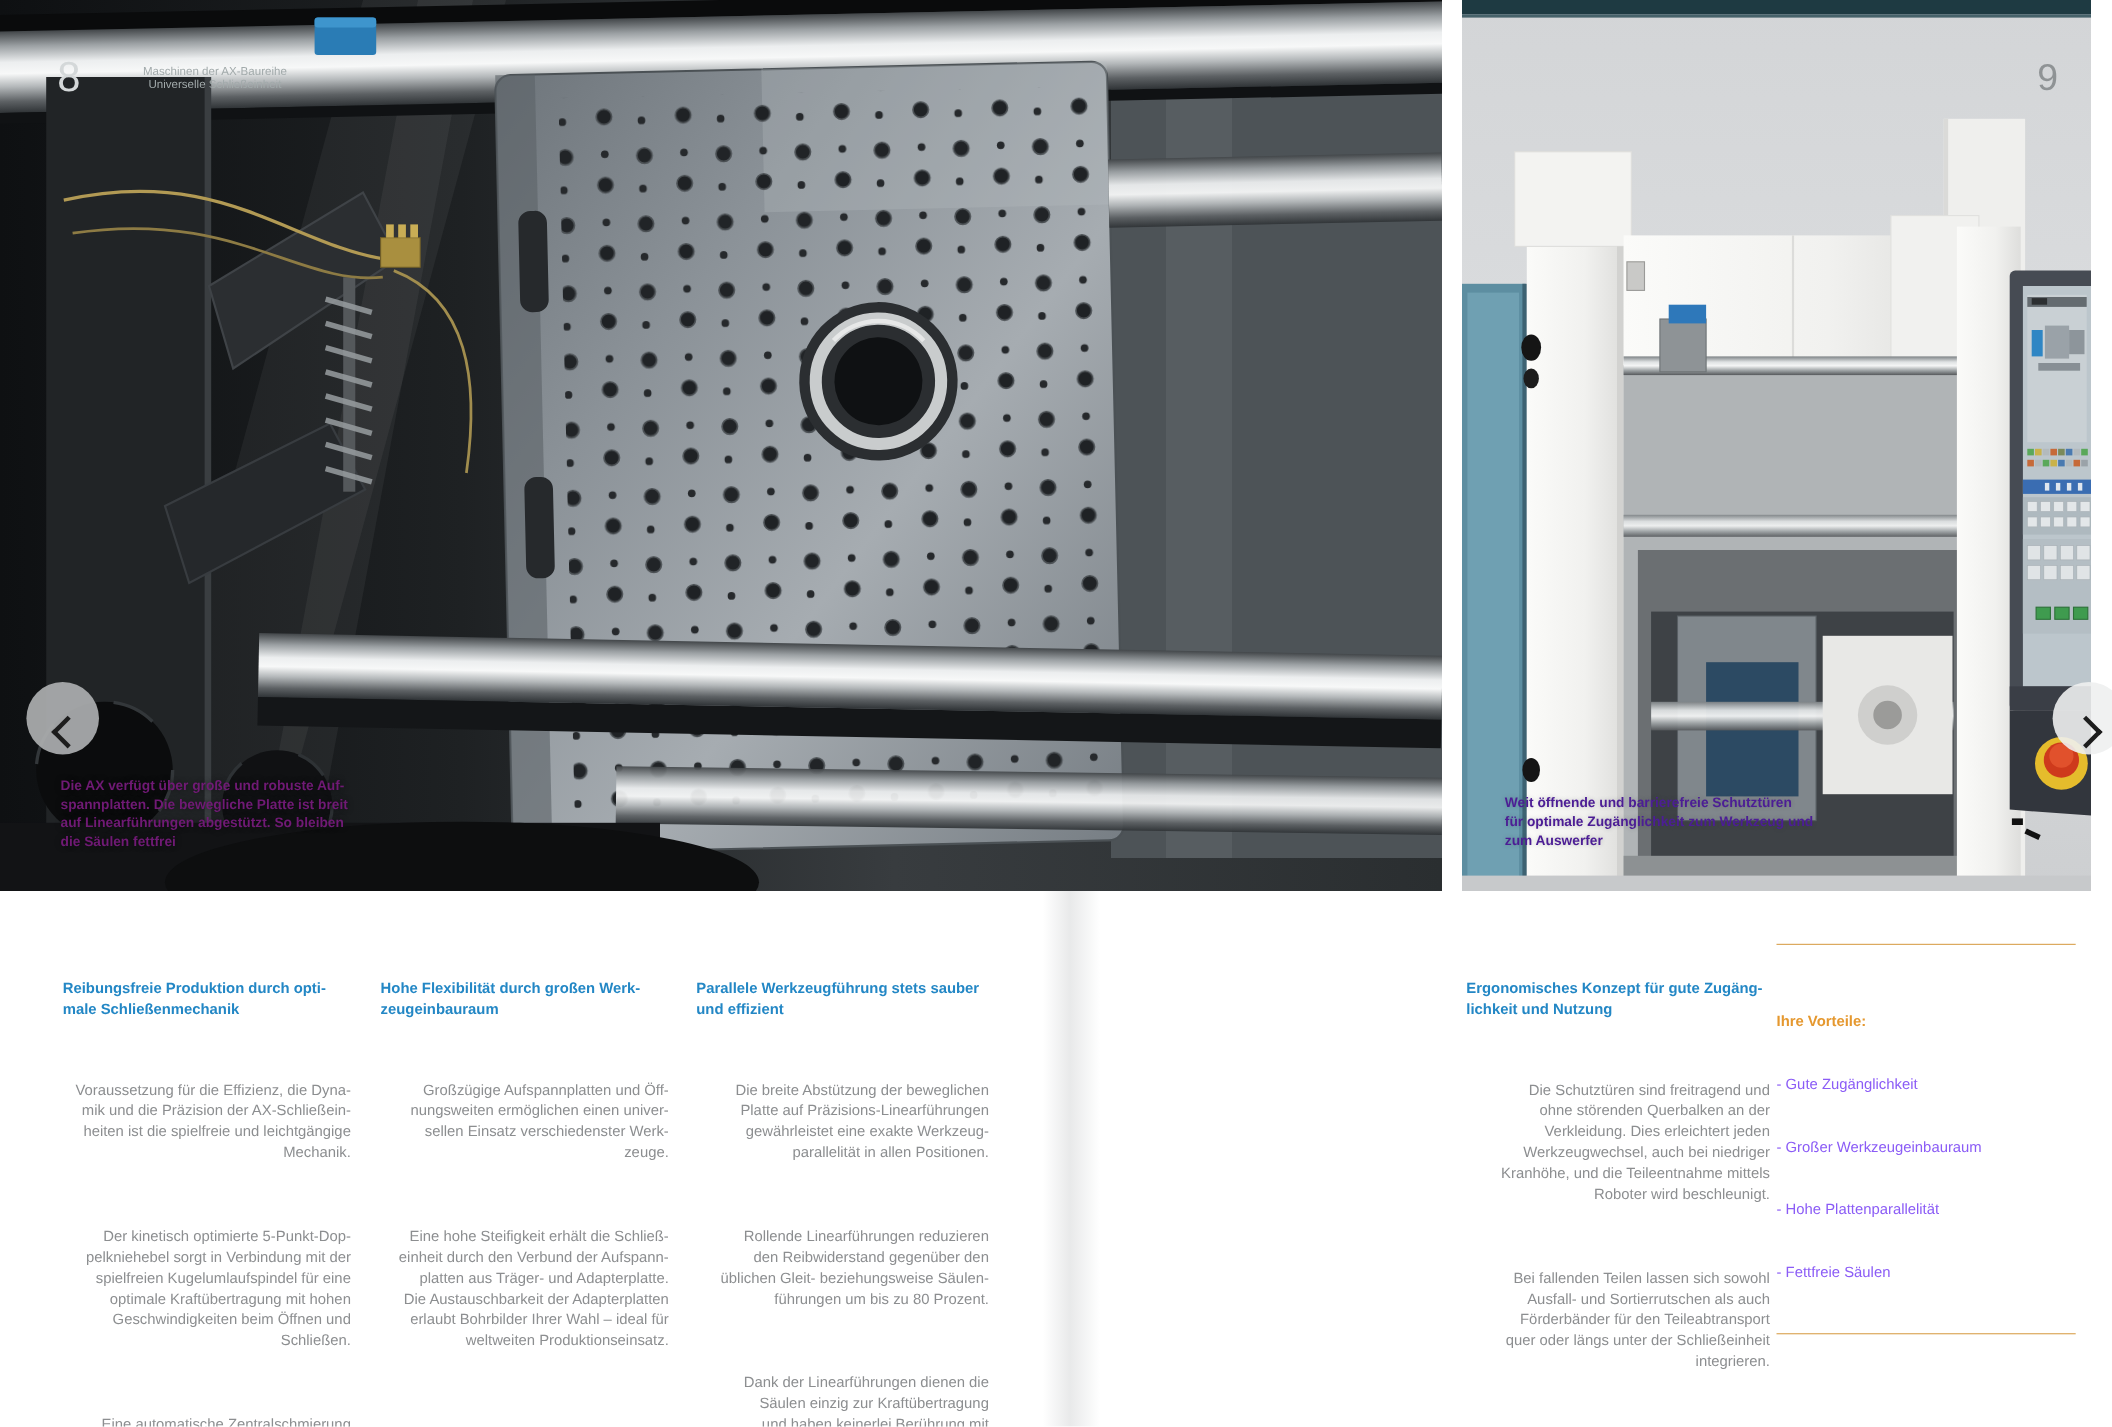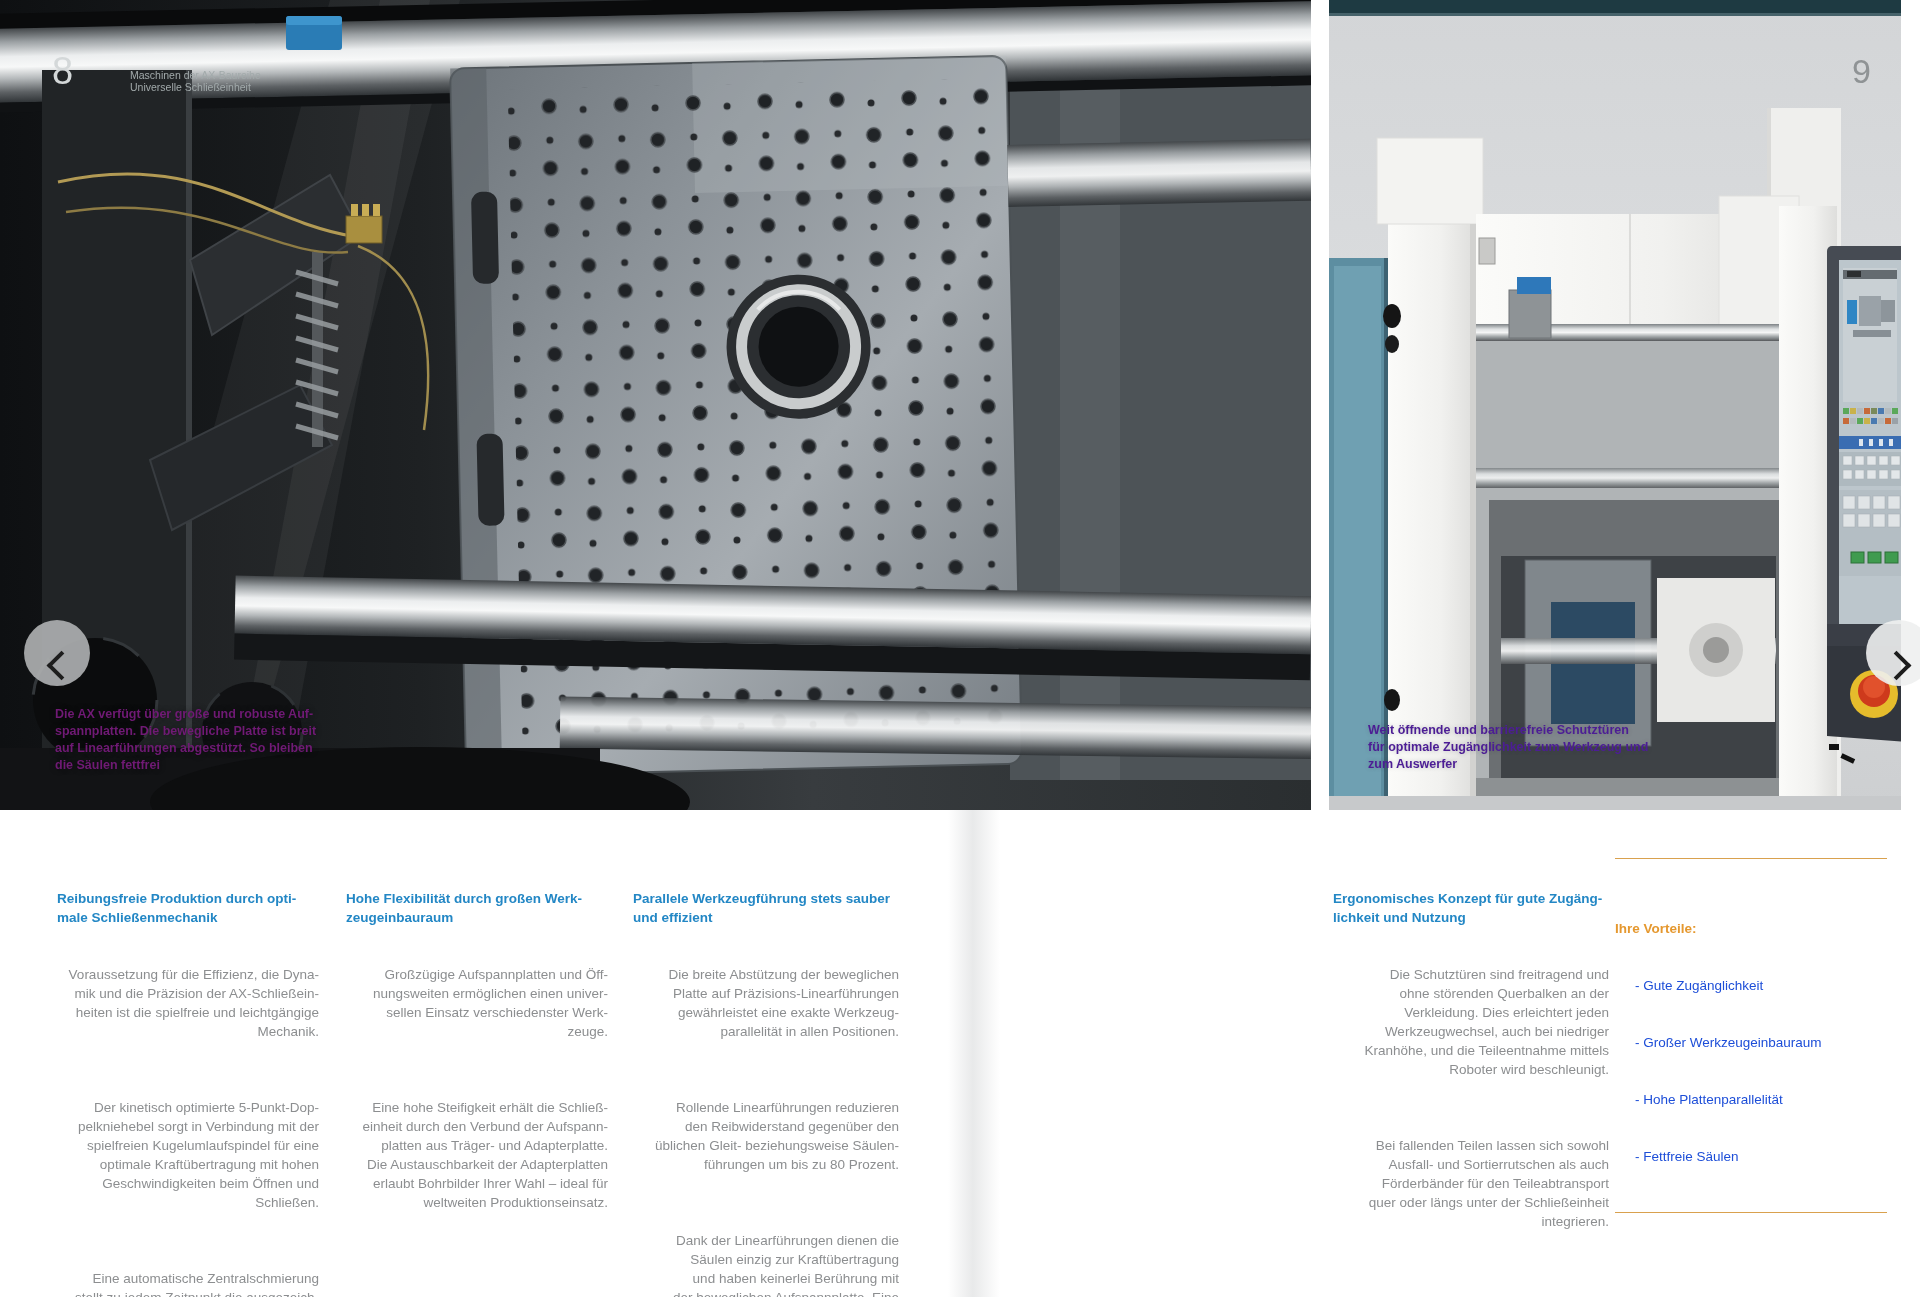--- a/index.html
+++ b/index.html
@@ -10,51 +10,51 @@
   }
   .photo{position:absolute;top:0;overflow:hidden;}
   .photo svg{display:block;}
   .photo-left{left:0;width:1311px;height:810px;}
   .photo-right{left:1329px;width:572px;height:810px;}
 
   
   .pagenum{position:absolute;font-weight:400;line-height:1;}
   .pagenum-left{left:52px;top:52px;font-size:38px;color:#d4d8d9;}
   .pagenum-right{left:1852px;top:54px;font-size:34px;color:#8f9395;}
-  .header-lines{position:absolute;left:130px;top:70px;font-size:10.5px;line-height:11.5px;color:#a2aaab;white-space:pre;}
+  .header-lines{position:absolute;left:130px;top:60px;font-size:10.5px;line-height:11.5px;color:#a2aaab;white-space:pre;text-align:center;}
   .caption{position:absolute;font-size:12.5px;line-height:17px;font-weight:bold;white-space:pre;}
   .cap-left{left:55px;top:706px;color:#701a75;text-shadow:0 0 6px rgba(0,0,0,.45);}
   .cap-right{left:1368px;top:722px;color:#4c1d95;text-shadow:0 0 4px rgba(60,65,70,.25);}
 
   
   .nav-btn{position:absolute;width:66px;height:66px;border-radius:50%;border:none;padding:0;cursor:pointer;}
   .nav-prev{left:24px;top:620px;background:rgba(173,175,176,.92);}
   .nav-next{left:1866px;top:620px;background:rgba(238,240,240,.9);}
   .chev{display:block;width:17px;height:17px;border-left:4px solid #1d1d1d;border-bottom:4px solid #1d1d1d;}
   .nav-prev .chev{transform:rotate(45deg);margin:24px 0 0 27px;}
   .nav-next .chev{transform:rotate(-135deg);margin:24px 0 0 20px;}
 
   
   .fold{position:absolute;left:948px;top:810px;width:52px;height:487px;
     background:linear-gradient(90deg,rgba(255,255,255,0) 0%,rgba(180,183,185,.30) 48%,rgba(255,255,255,0) 100%);}
 
   
   .col{position:absolute;top:851px;font-size:13.5px;line-height:19px;color:#8c8e90;white-space:pre;}
-  .col .heading{font-weight:bold;color:#2387c5;margin:0 0 0 0;white-space:pre;}
+  .col .heading{font-weight:bold;color:#2387c5;margin:0 0 16px 0;white-space:pre;}
   .col p{margin:0 0 19px 0;white-space:pre;text-align:right;}
   .col-1{left:57px;width:262px;}
   .col-2{left:346px;width:262px;}
   .col-3{left:633px;width:266px;}
   .col-4{left:1333px;width:276px;}
 
   .benefits{position:absolute;left:1615px;top:858px;width:272px;
     border-top:1px solid #d9a14e;border-bottom:1px solid #d9a14e;
     padding:22px 0 8px 0;font-size:13.5px;line-height:19px;white-space:pre;}
   .benefits .b-title{font-weight:bold;color:#e5982f;}
-  .benefits .b-item{color:#1d4ed8;margin-left:20px;}
+  .benefits .b-item{color:#8b5cf6;}
 </style>
 </head>
 <body>
 
 <div class="stage">
 
   <div class="photo photo-left">
     <svg viewBox="0 0 1311 810" width="1311" height="810" preserveAspectRatio="none">
       <defs>
         <linearGradient id="lg-bg" x1="0" y1="0" x2="1" y2="0">

